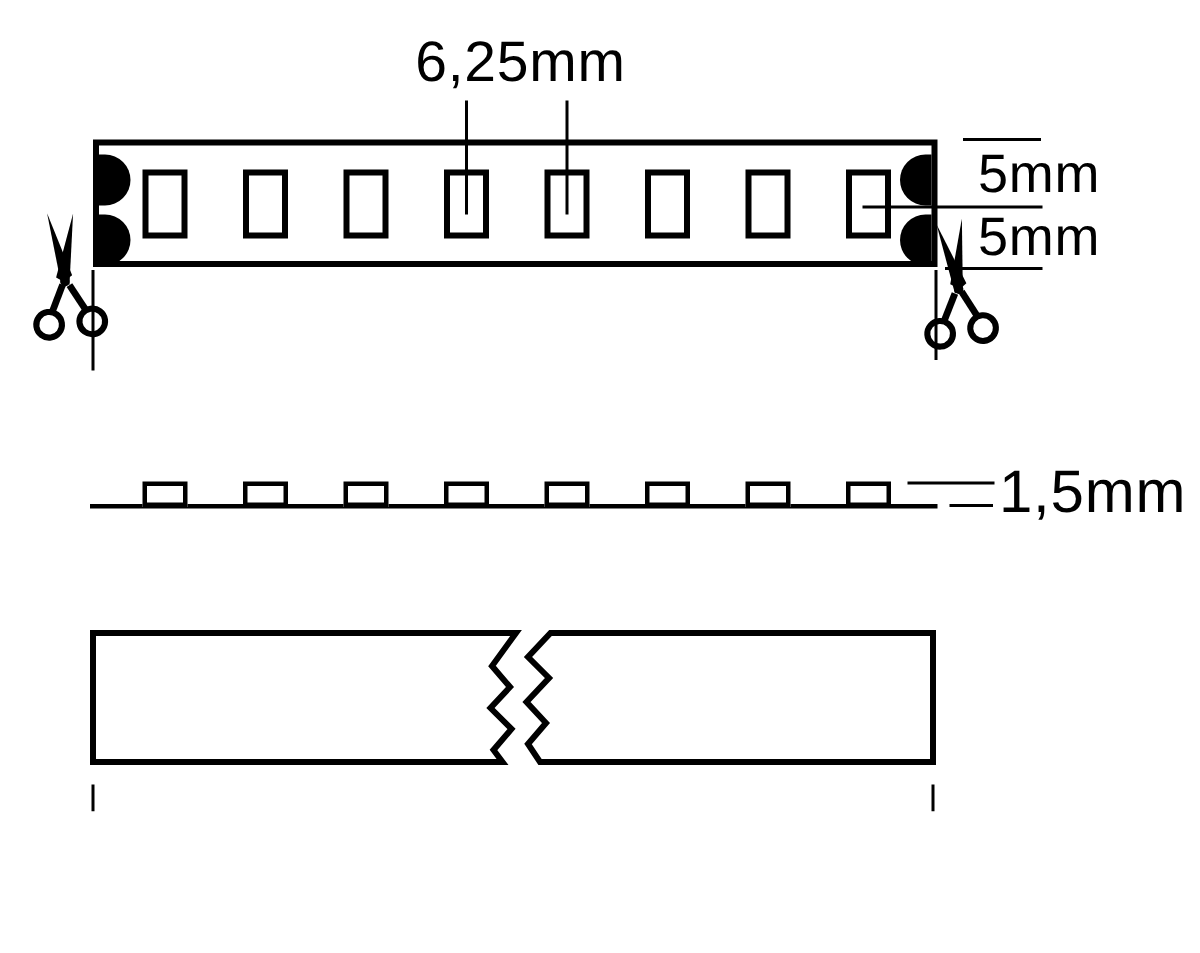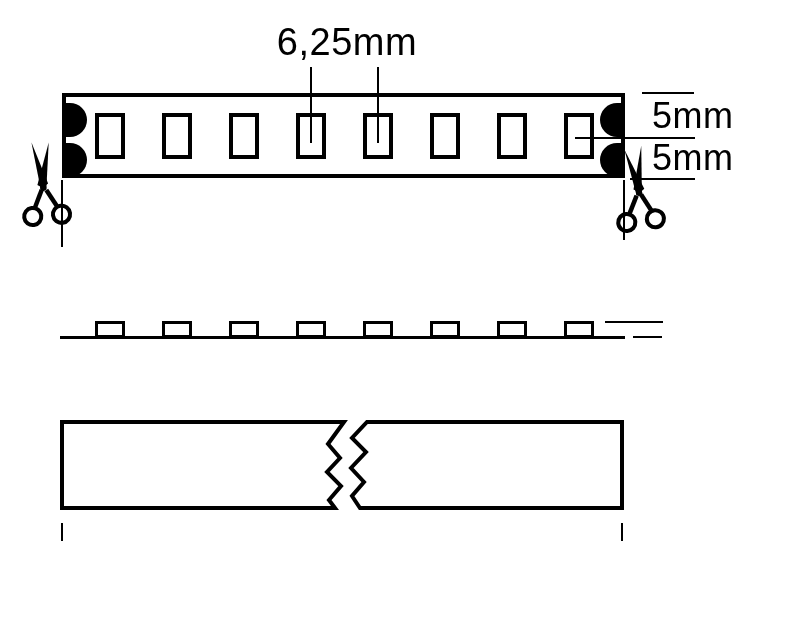--- a/index.html
+++ b/index.html
@@ -82,20 +82,21 @@
   <div class="bump" style="left:162px"></div>
   <div class="bump" style="left:229px"></div>
   <div class="bump" style="left:296px"></div>
   <div class="bump" style="left:363px"></div>
   <div class="bump" style="left:430px"></div>
   <div class="bump" style="left:497px"></div>
   <div class="bump" style="left:564px"></div>
 
   <div class="hline" style="left:605px;top:321px;width:58px"></div>
   <div class="hline" style="left:633px;top:336px;width:29px"></div>
+  <div class="label" style="left:666px;top:308px;font-size:40px">1,5mm</div>
 
   <svg class="abs" style="left:0;top:414px;width:800px;height:110px" viewBox="0 0 800 110">
     <path d="M 344 8 L 62 8 L 62 94 L 335 94 L 329 86 L 341 72 L 327 58 L 340 44 L 328 30 L 344 8 Z" fill="none" stroke="#000" stroke-width="4" stroke-linejoin="miter"></path>
     <path d="M 367 8 L 622 8 L 622 94 L 360 94 L 352 82 L 364 68 L 351 54 L 366 38 L 352 24 Z" fill="none" stroke="#000" stroke-width="4" stroke-linejoin="miter"></path>
   </svg>
   <div class="vline" style="left:61px;top:523px;height:50px"></div>
   <div class="vline" style="left:621px;top:523px;height:50px"></div>
 
 </div>
 

